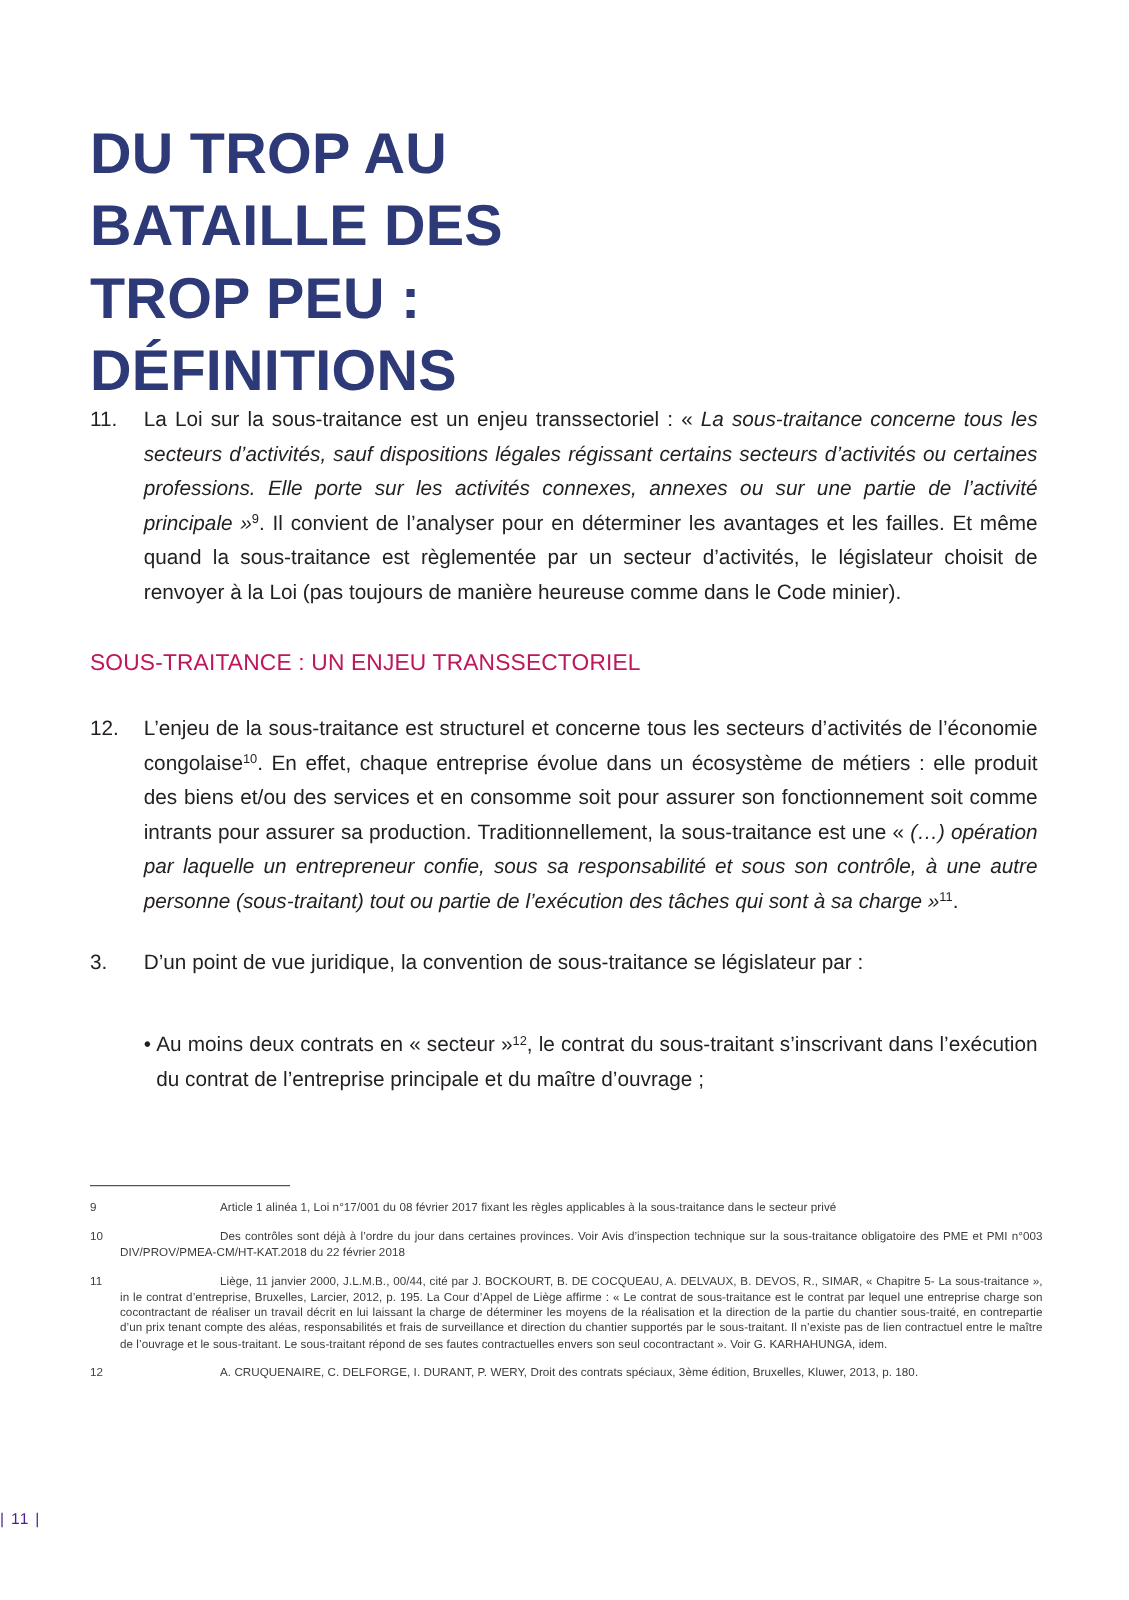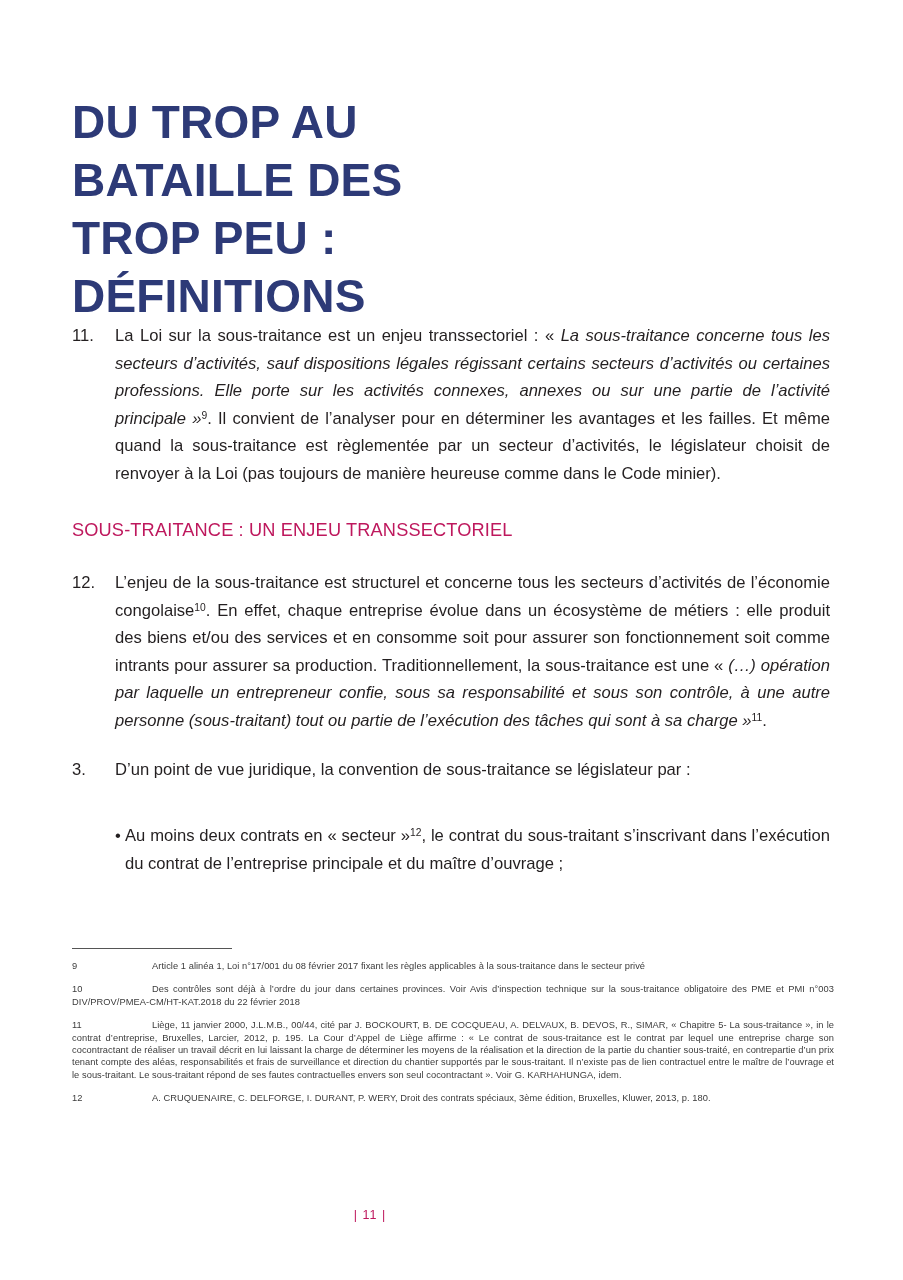--- a/index.html
+++ b/index.html
@@ -124,31 +124,31 @@
     letter-spacing: 0.05px;
   }
   .fn .fn-num {
     position: absolute;
     left: 0;
     top: 0;
   }
   .fn .fn-body {
     display: block;
     text-indent: 80px;
+    padding-left: 24px;
   }
 
   
   .page-number {
     position: absolute;
     left: 0;
     right: 0;
     top: 1208px;
-    text-align: center;
     font-size: 12.5px;
-    color: #be185d;
+    color: #4c1d95;
     letter-spacing: 1px;
   }
 </style>
 </head>
 <body>
 
 <div class="page">
 
   <h1 class="doc-title">
     <span class="tline">DU TROP AU</span>

